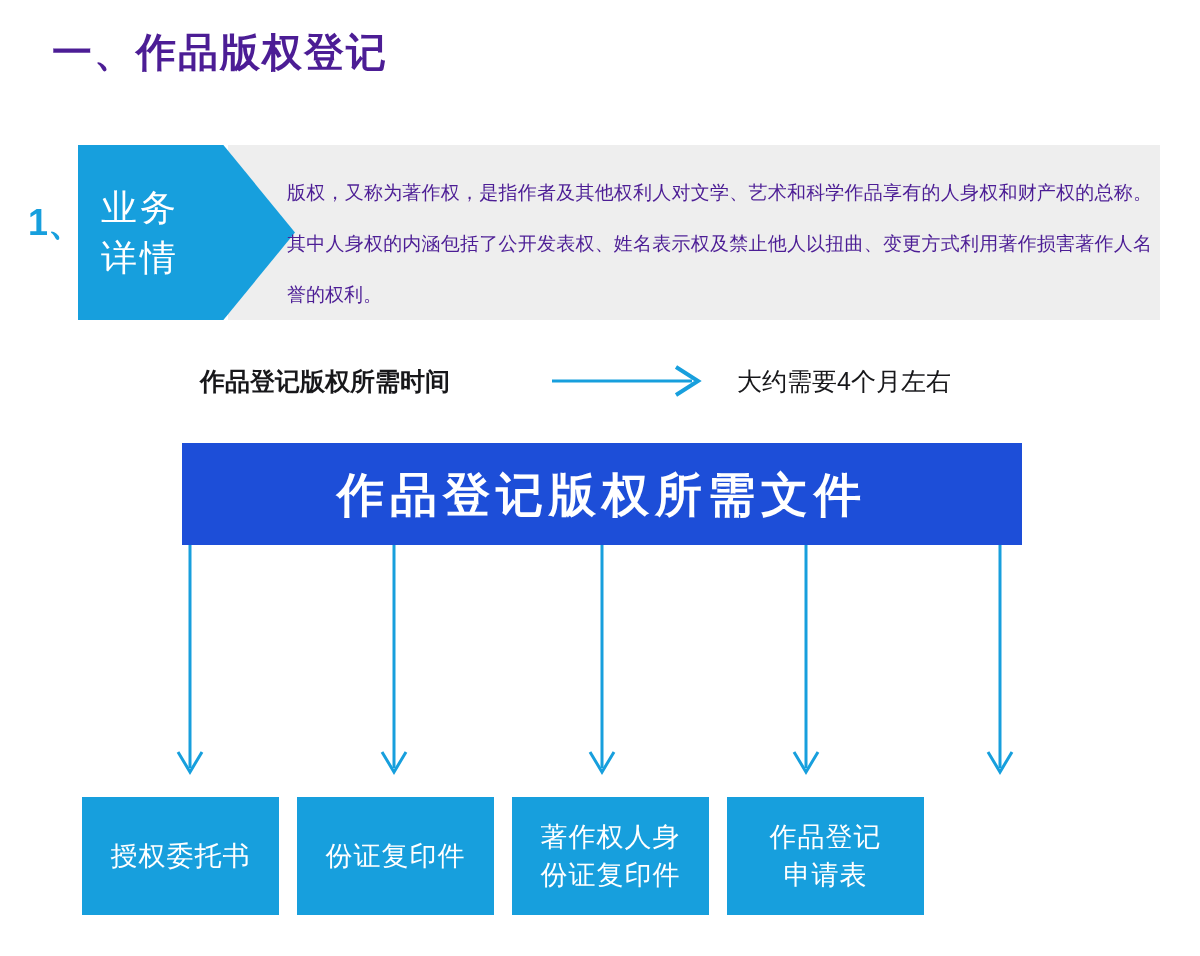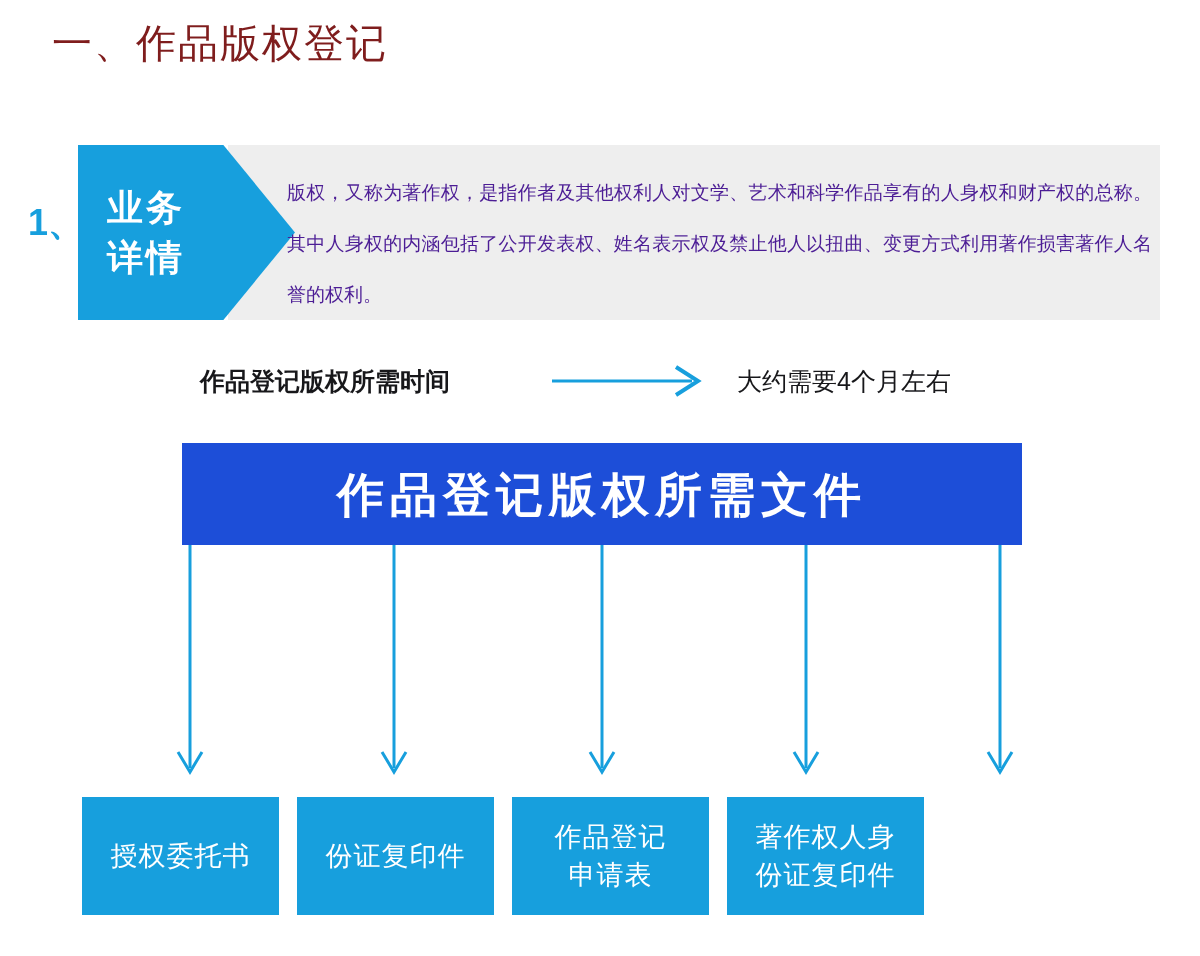--- a/index.html
+++ b/index.html
@@ -15,24 +15,24 @@
     width: 1200px;
     height: 956px;
     background: #ffffff;
     overflow: hidden;
   }
 
   
   .section-title {
     position: absolute;
     left: 52px;
-    top: 23px;
+    top: 32px;
     font-size: 40px;
-    font-weight: 400;
-    color: #7f1d1d;
+    font-weight: 700;
+    color: #4c1d95;
     letter-spacing: 2px;
     white-space: nowrap;
     line-height: 1;
   }
 
   
   .detail-block {
     position: absolute;
     left: 0px;
     top: 145px;
@@ -67,24 +67,24 @@
     -webkit-clip-path: polygon(0 0, 67% 0, 100% 50%, 67% 100%, 0 100%);
     clip-path: polygon(0 0, 67% 0, 100% 50%, 67% 100%, 0 100%);
     display: flex;
     flex-direction: column;
     align-items: flex-start;
     justify-content: center;
   }
   .detail-chevron .cv-line {
     color: #ffffff;
     font-size: 36px;
-    font-weight: 700;
+    font-weight: 400;
     line-height: 1.38;
     letter-spacing: 3px;
-    padding-left: 29px;
+    padding-left: 23px;
   }
   .detail-text {
     position: absolute;
     left: 287px;
     top: 22px;
     width: 865px;
     font-size: 19px;
     color: #4c1d95;
     line-height: 51px;
     text-align: justify;
@@ -243,20 +243,20 @@
   </svg>
 
   <div class="doc-boxes">
     <div class="doc-box">
       <span>授权委托书</span>
     </div>
     <div class="doc-box">
       <span>份证复印件</span>
     </div>
     <div class="doc-box">
+      <span>著作权人身<br>份证复印件</span>
+    </div>
+    <div class="doc-box">
       <span>作品登记<br>申请表</span>
     </div>
-    <div class="doc-box">
-      <span>著作权人身<br>份证复印件</span>
-    </div>
   </div>
 
 </div>
 
 </body></html>

